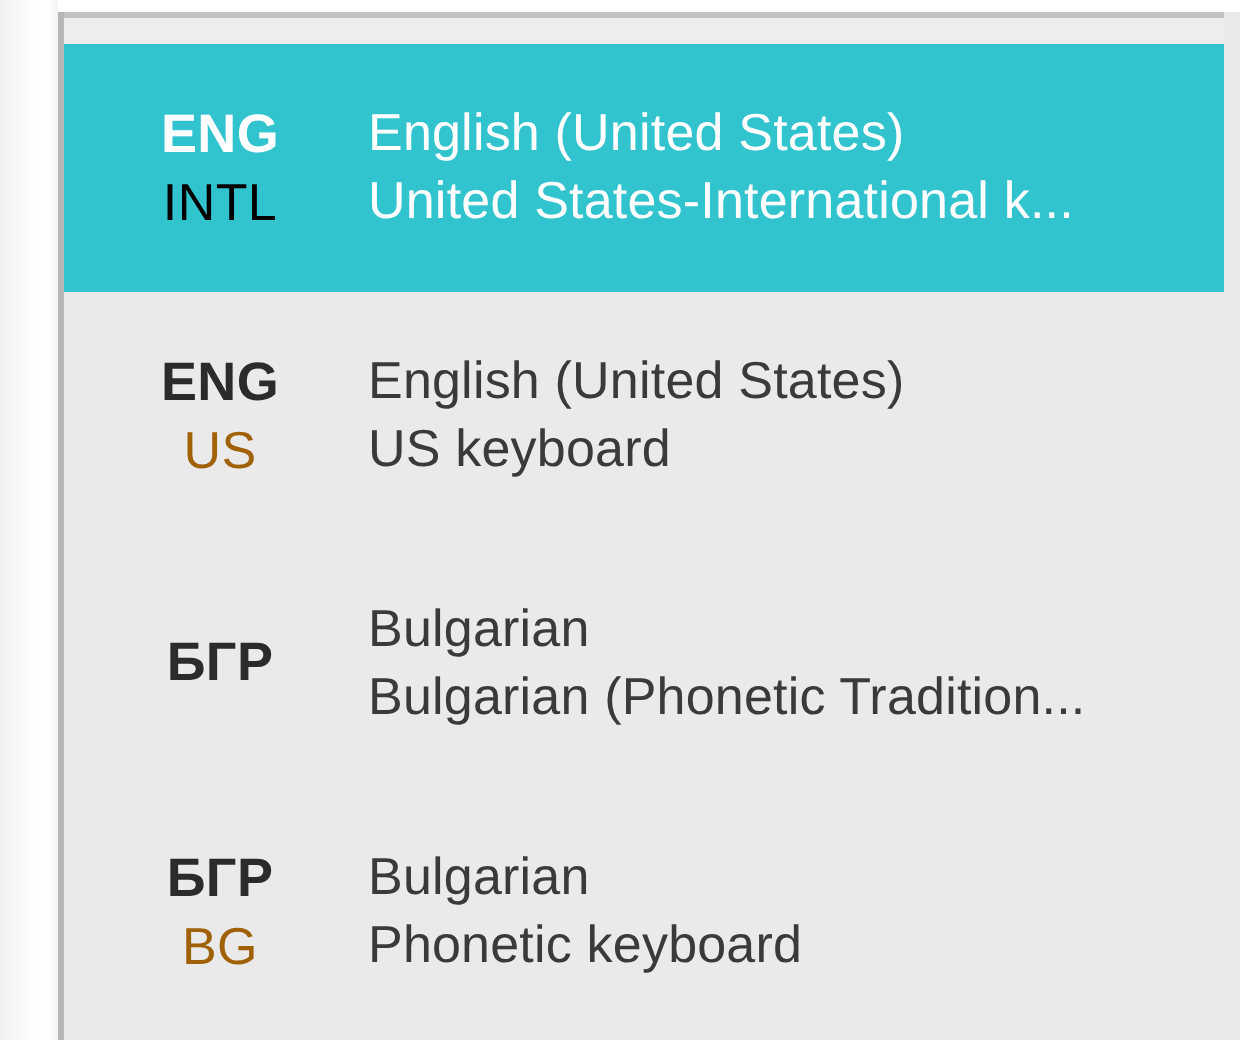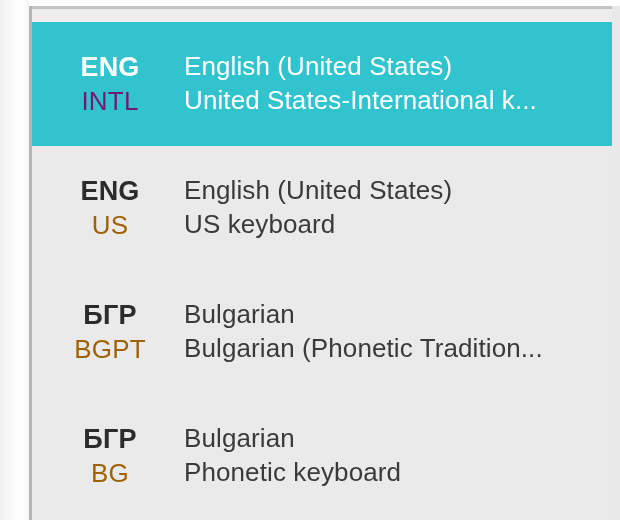--- a/index.html
+++ b/index.html
@@ -147,21 +147,21 @@
   .name-col .line-top,
   .name-col .line-bottom {
     font-size: 26px;
     font-weight: normal;
     color: #3a3a3a;
     letter-spacing: 0.1px;
   }
 
   
   .row.selected .abbr-col .line-top { color: #ffffff; }
-  .row.selected .abbr-col .line-bottom { color: #701a75; }
+  .row.selected .abbr-col .line-bottom { color: #000000; }
   .row.selected .name-col .line-top,
   .row.selected .name-col .line-bottom { color: #ffffff; }
 </style>
 </head>
 <body>
 
 <div id="screen">
 
   <div class="left-backdrop"></div>
   <div class="left-border"></div>
@@ -191,21 +191,20 @@
         </div>
         <div class="name-col">
           <span class="line-top">English (United States)</span>
           <span class="line-bottom">US keyboard</span>
         </div>
       </div>
 
       <div class="row">
         <div class="abbr-col">
           <span class="line-top">БГР</span>
-          <span class="line-bottom">BGPT</span>
         </div>
         <div class="name-col">
           <span class="line-top">Bulgarian</span>
           <span class="line-bottom">Bulgarian (Phonetic Tradition...</span>
         </div>
       </div>
 
       <div class="row">
         <div class="abbr-col">
           <span class="line-top">БГР</span>

